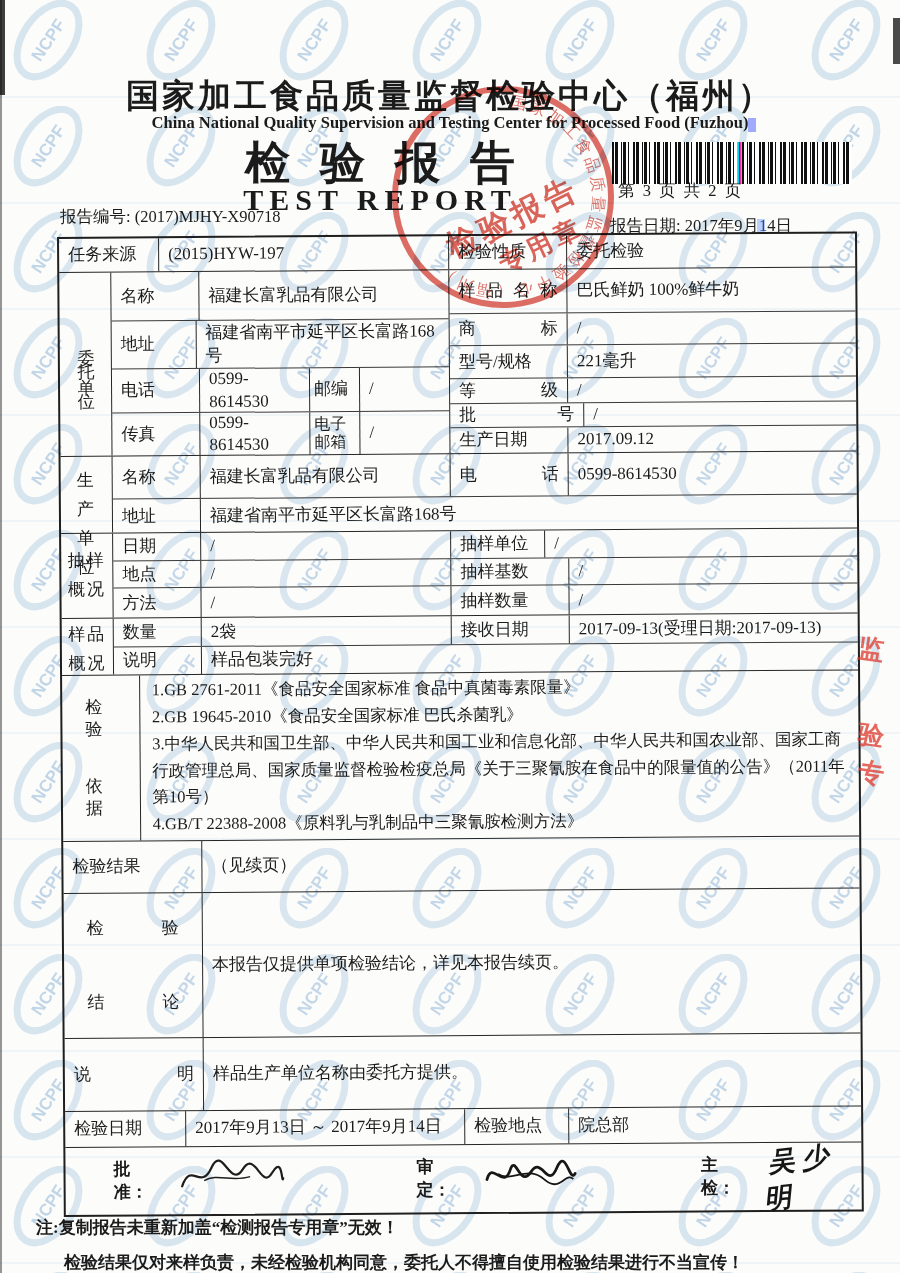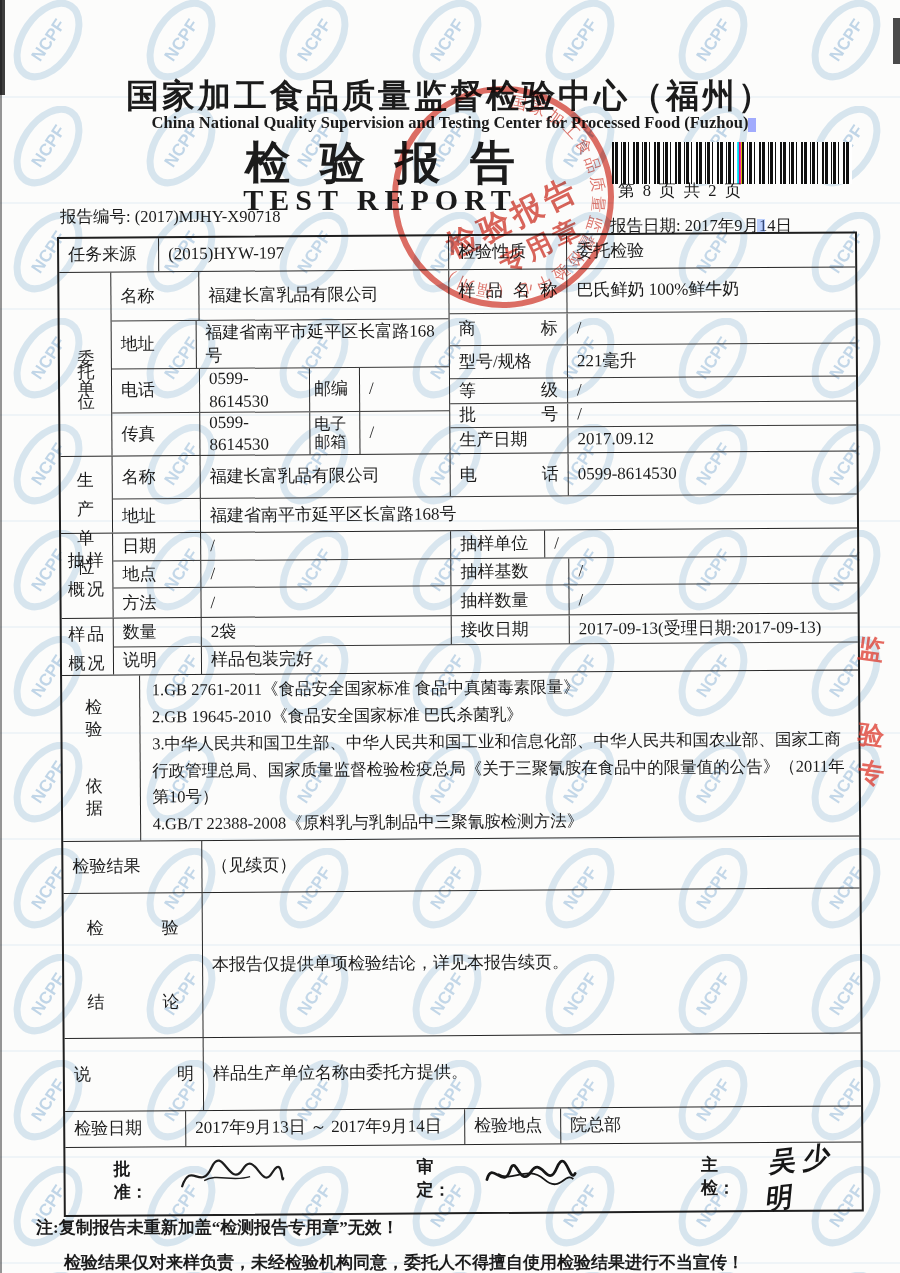--- a/index.html
+++ b/index.html
@@ -76,21 +76,21 @@
 <div class="abs mark-tl"></div>
 <div class="abs mark-tr"></div>
 
 <div class="abs org-cn">国家加工食品质量监督检验中心（福州）</div>
 <div class="abs org-en">China National Quality Supervision and Testing Center for Processed Food (Fuzhou)</div>
 <div class="abs title-cn">检验报告</div>
 <div class="abs title-en">TEST REPORT</div>
 <div class="abs barcode"></div>
 <div class="abs glitch" style="left:748px;top:118px;background:rgba(70,90,255,.5)"></div>
 <div class="abs glitch" style="left:757px;top:219px;background:rgba(90,140,255,.4)"></div>
-<div class="abs page-info">第 8 页  共 2 页</div>
+<div class="abs page-info">第 3 页  共 2 页</div>
 <div class="abs report-no">
   <span>报告编号:</span>
   <span>(2017)MJHY-X90718</span>
 </div>
 <div class="abs report-date">
   <span>报告日期:</span>
   <span>2017年9月14日</span>
 </div>
 
 <svg class="abs stamp" viewBox="0 0 230 230">
@@ -161,21 +161,21 @@
         <div class="cell" style="width:118px">型号/规格</div>
         <div class="cell flex1 noR">221毫升</div>
       </div>
       <div class="hrow" style="height:25px">
         <div class="cell" style="width:118px">
             <span class="jl-in">等级</span>
           </div>
         <div class="cell flex1 noR">/</div>
       </div>
       <div class="hrow" style="height:24px">
-        <div class="cell" style="width:118px">
+        <div class="cell" style="width:134px">
             <span class="jl-in">批号</span>
           </div>
         <div class="cell flex1 noR">/</div>
       </div>
       <div class="hrow" style="height:25px">
         <div class="cell" style="width:118px">生产日期</div>
         <div class="cell flex1 noR">2017.09.12</div>
       </div>
     </div>
   </div>
@@ -275,21 +275,21 @@
   <div class="band" style="height:73px">
     <div class="cell" style="width:139px">
         <span class="jl-in">说明</span>
       </div>
     <div class="cell flex1 noR">样品生产单位名称由委托方提供。</div>
   </div>
 
   <div class="band" style="height:36px">
     <div class="cell" style="width:121px">检验日期</div>
     <div class="cell" style="width:279px">2017年9月13日 ～ 2017年9月14日</div>
-    <div class="cell" style="width:96px">检验地点</div>
+    <div class="cell" style="width:104px">检验地点</div>
     <div class="cell flex1 noR">院总部</div>
   </div>
 
   <div class="band sigrow">
     <span class="siglabel">批准：</span>
     <svg class="sigscribble" width="120" height="46" viewBox="0 0 120 46">
       <path d="M6 34 C 16 6, 26 40, 38 14 S 58 38, 72 16 S 92 40, 104 20 S 114 34, 116 26" fill="none" stroke="#1d1d1d" stroke-width="2.4" stroke-linecap="round"></path>
       <path d="M30 28 C 44 20, 60 30, 80 24" fill="none" stroke="#1d1d1d" stroke-width="1.6"></path>
     </svg>
     <span class="gap1"></span>

